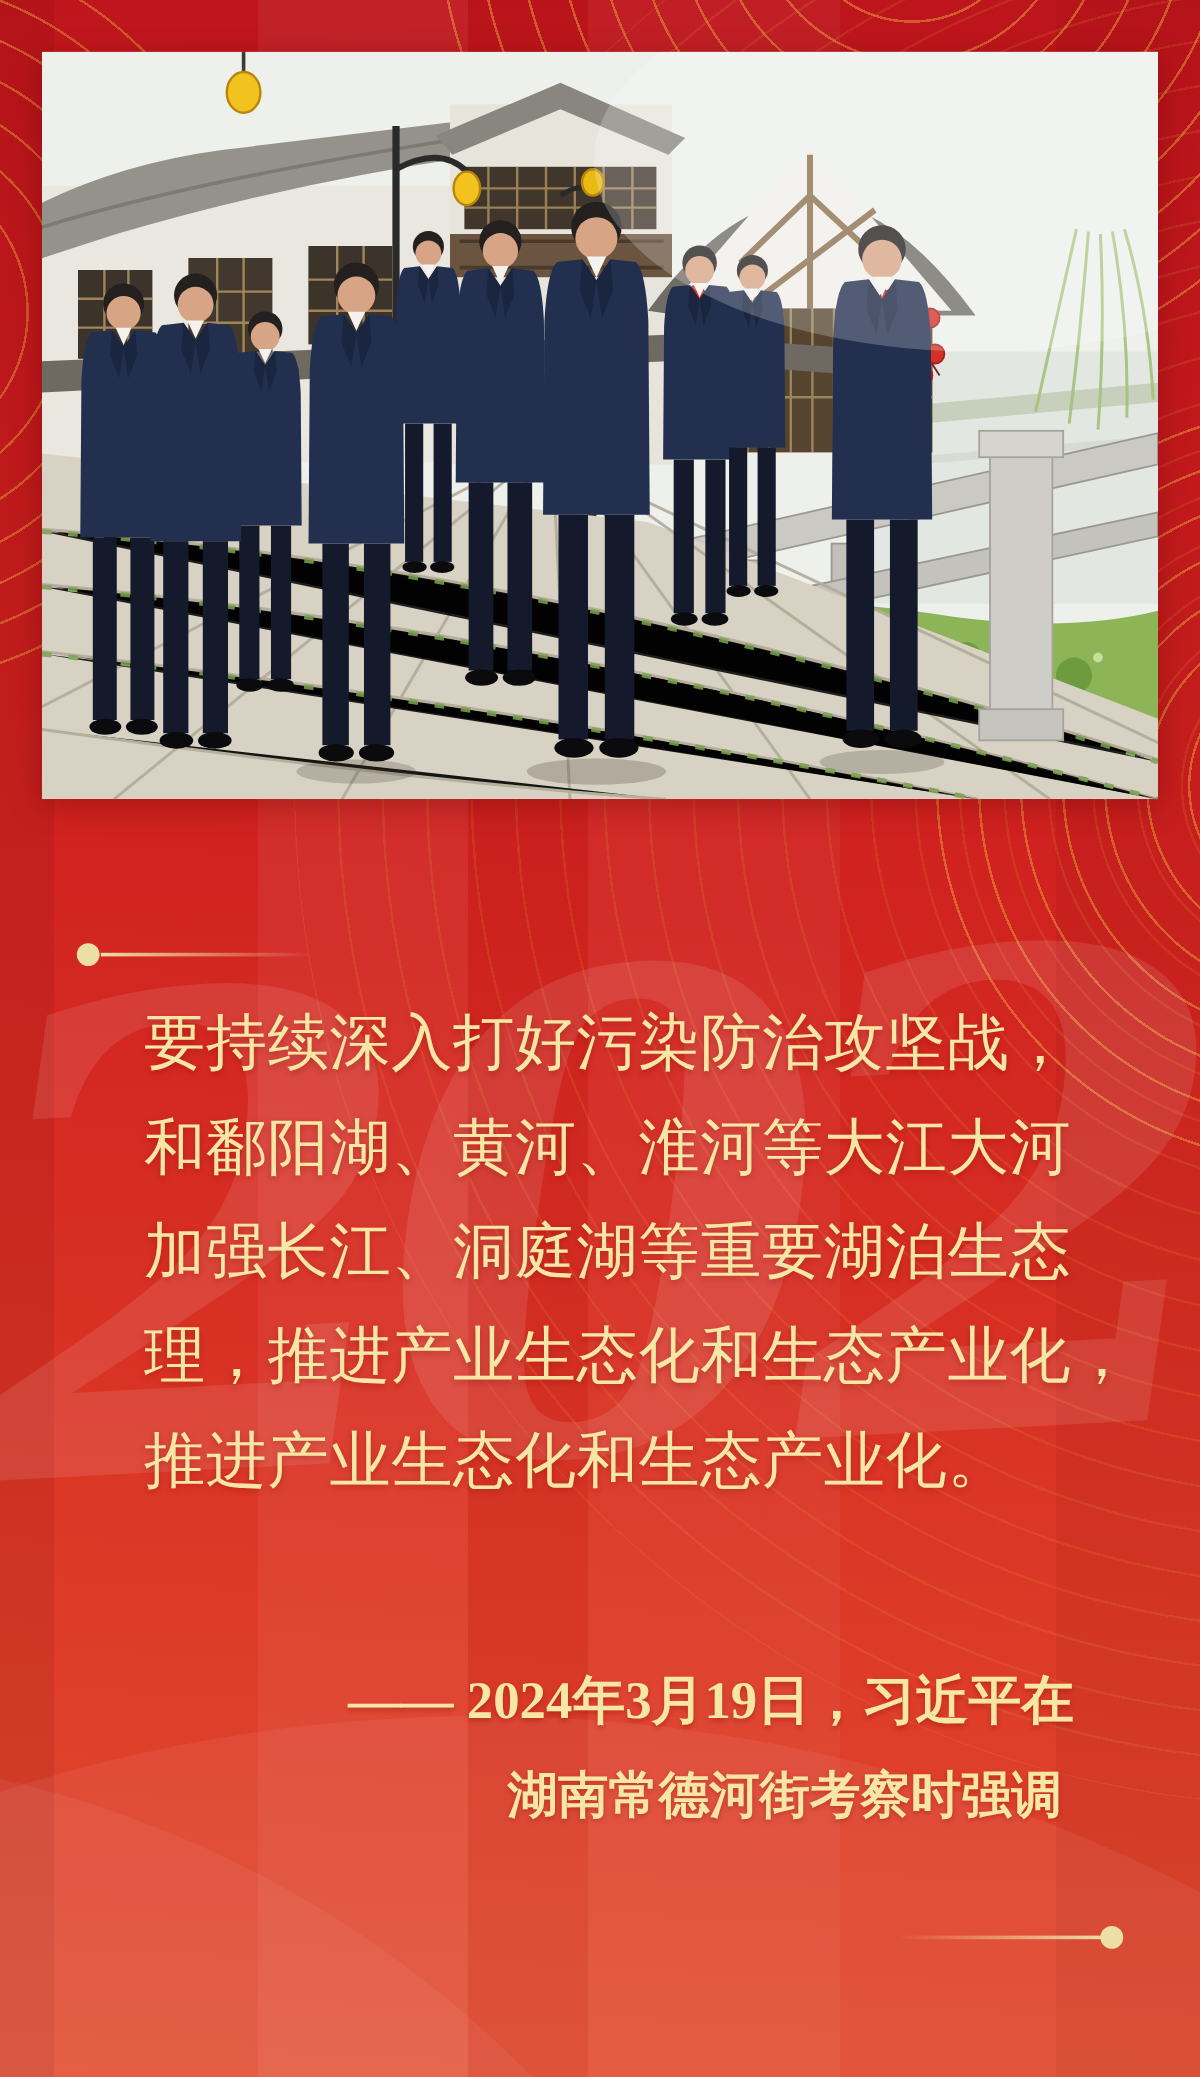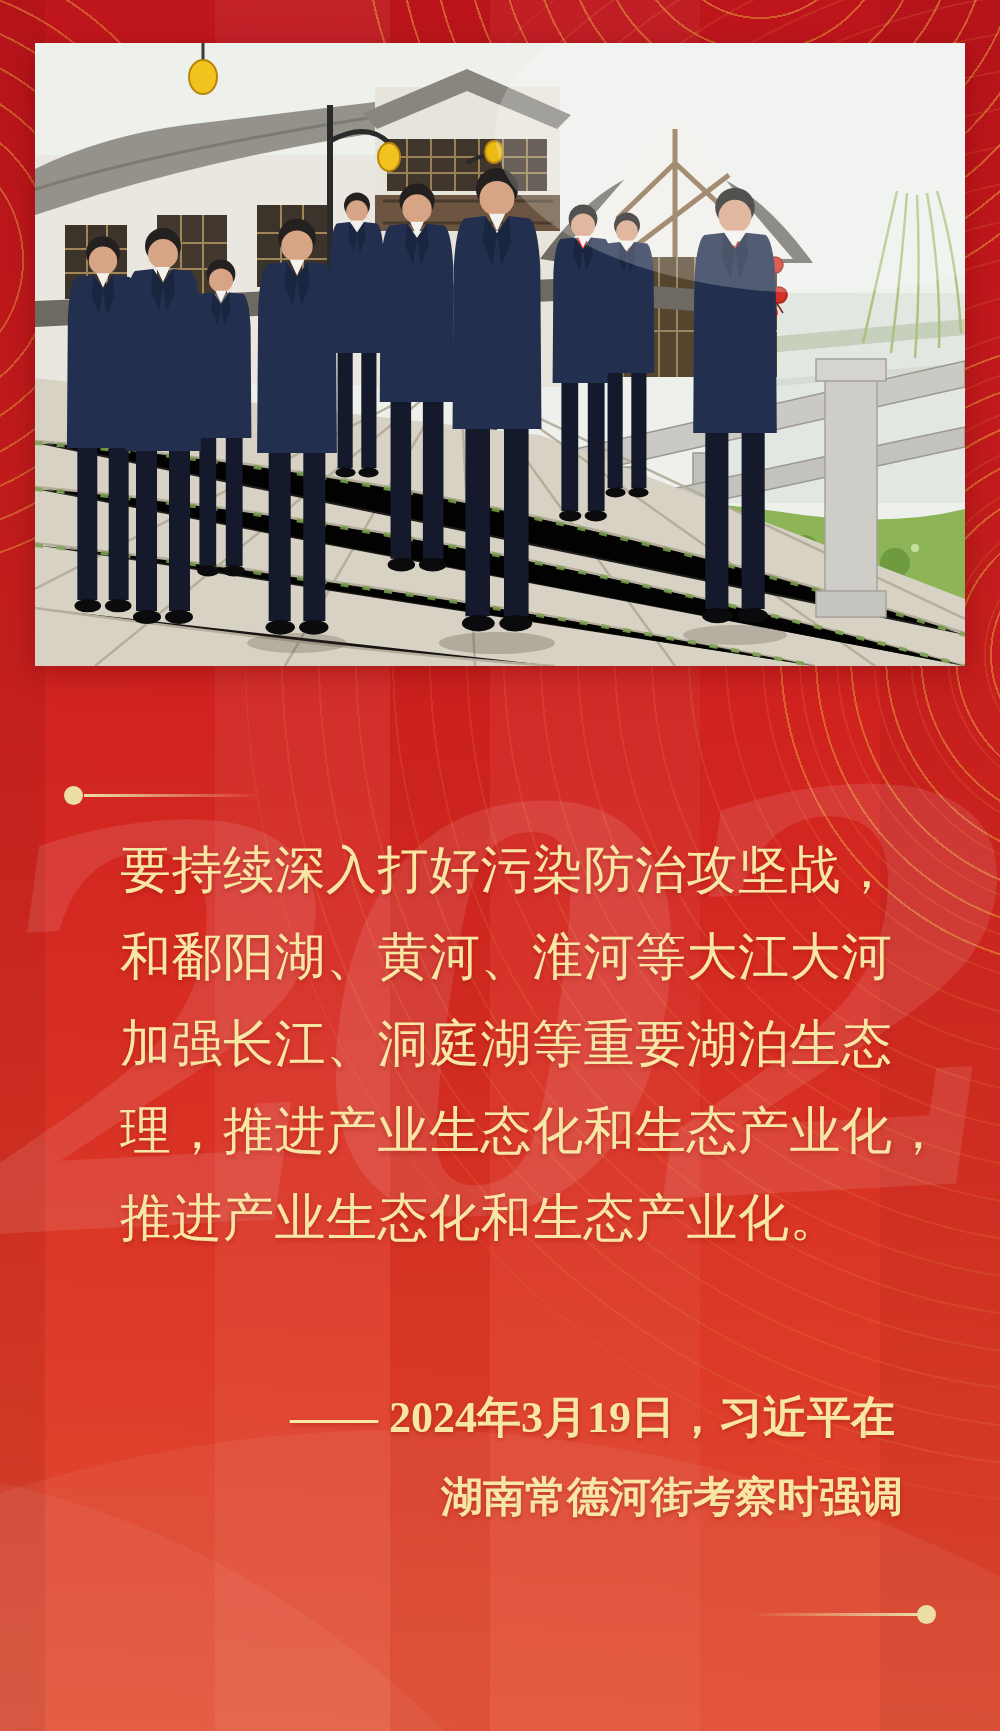--- a/index.html
+++ b/index.html
@@ -48,21 +48,21 @@
   .dd-bot{left:917px;top:1605px;}
   .quote{position:absolute;left:120px;top:827px;width:780px;}
   .qline{
     font-size:51px;line-height:87px;font-weight:normal;color:#f8e6a4;
     white-space:nowrap;letter-spacing:.5px;
     text-shadow:0 2px 5px rgba(110,0,0,.30);
   }
   .attr{position:absolute;font-weight:bold;color:#f8e6a4;white-space:nowrap;
         text-shadow:0 2px 4px rgba(110,0,0,.30);}
   .attr1{right:105px;top:1394px;font-size:44px;line-height:48px;font-family:Liberation Serif, serif;}
-  .attr2{right:97px;top:1474px;font-size:42px;line-height:46px;}
+  .attr2{right:115px;top:1474px;font-size:42px;line-height:46px;}
 </style>
 </head>
 <body>
 
 <div class="poster">
   <div class="bands"></div>
   <div class="circle c1"></div>
   <div class="circle c2"></div>
   <div class="rings r3b"></div>
   <div class="rings r1"></div>

